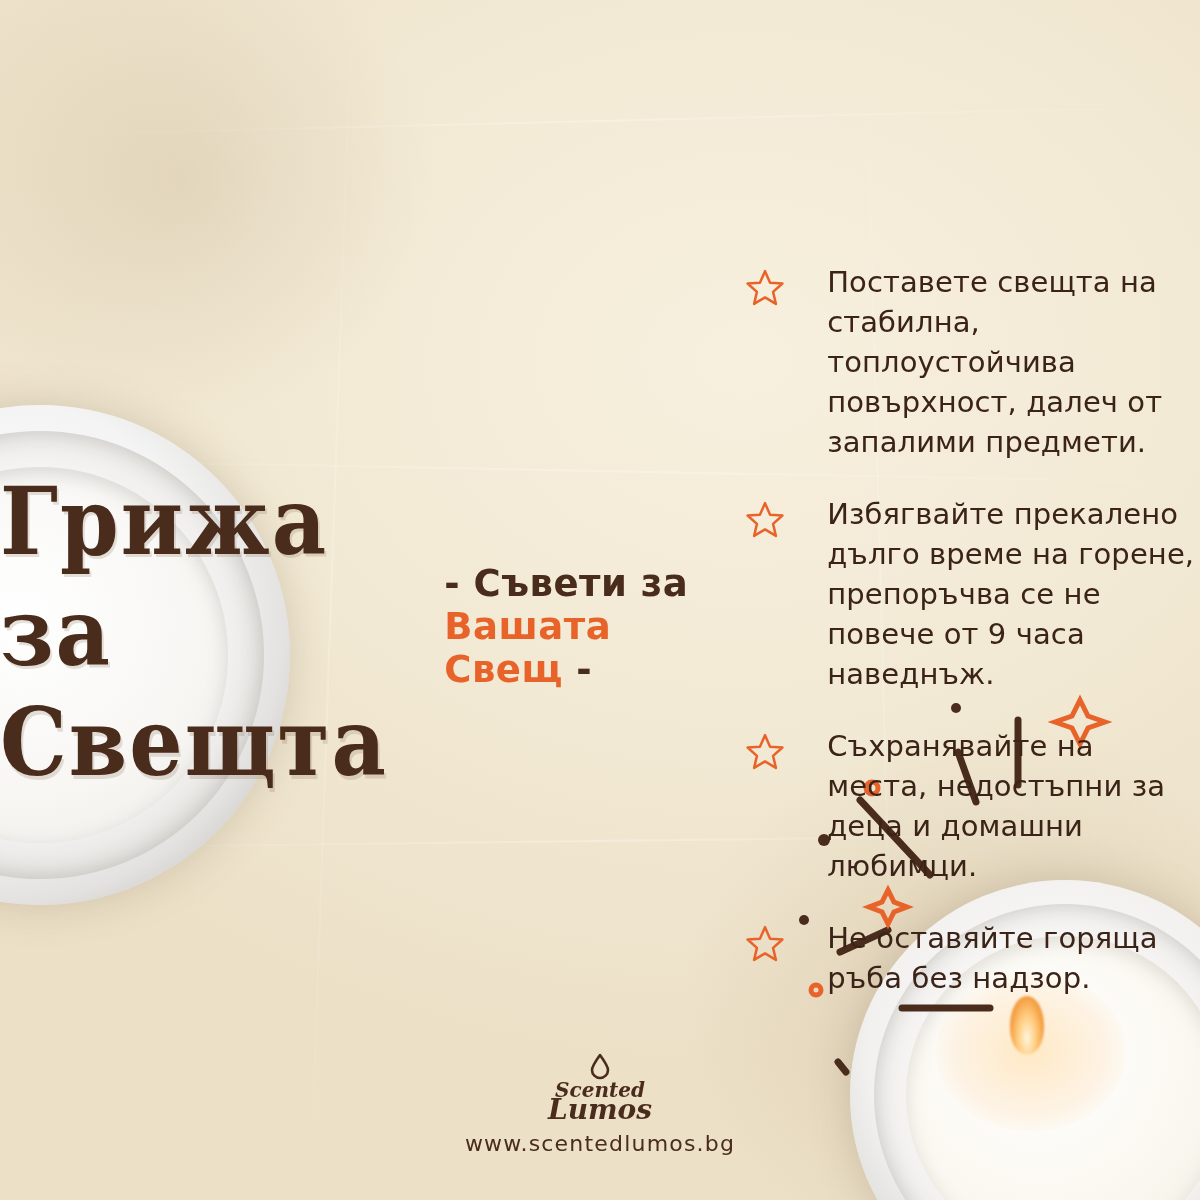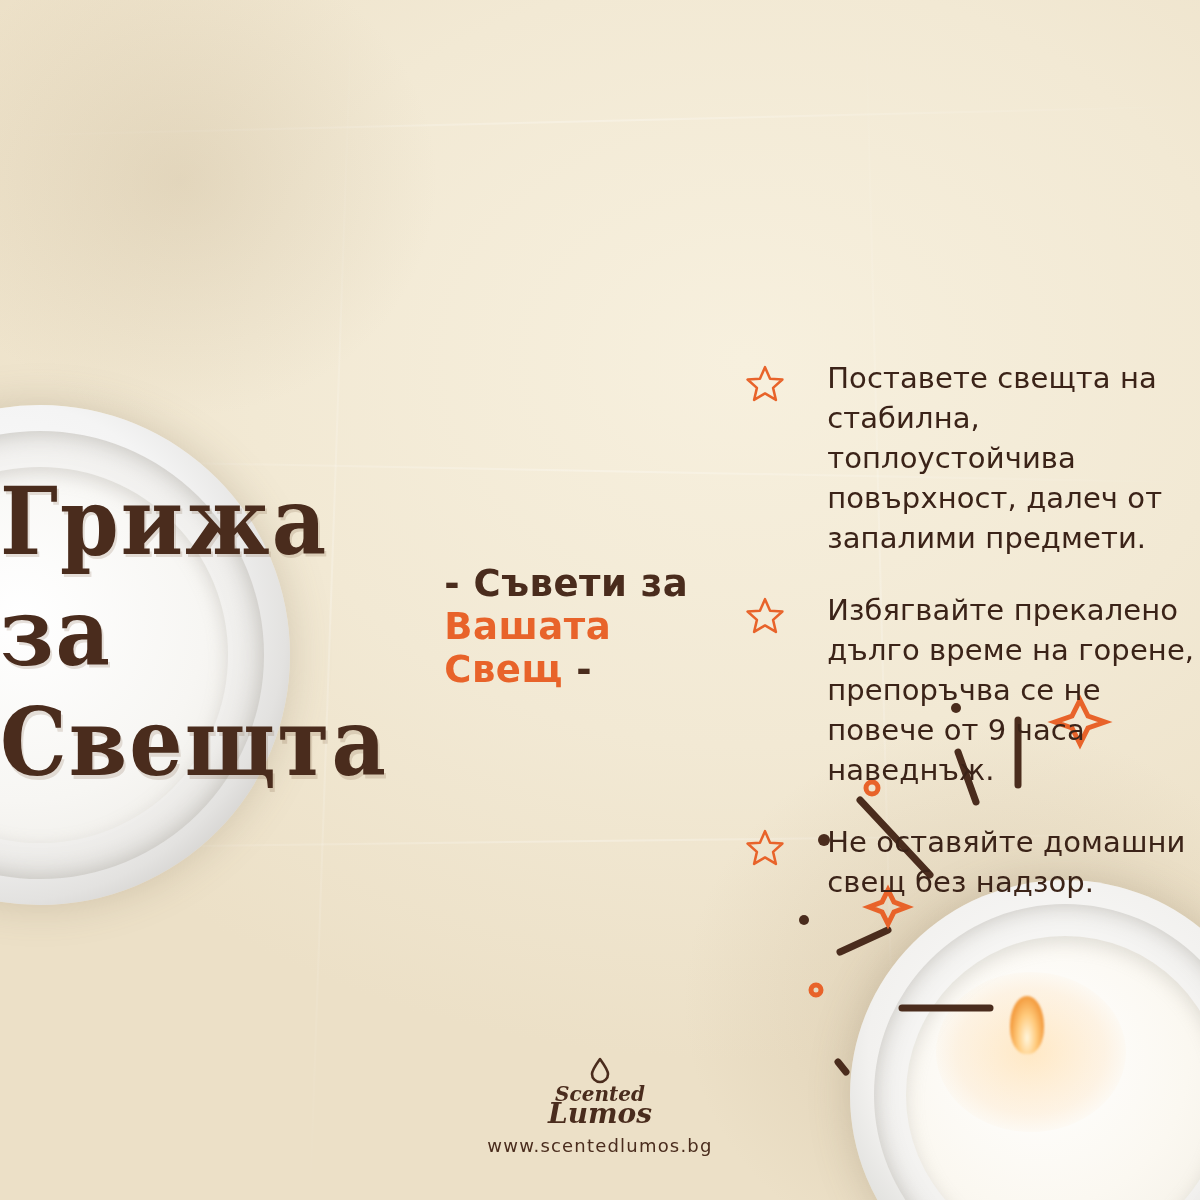--- a/index.html
+++ b/index.html
@@ -195,21 +195,21 @@
     left: 0;
     right: 0;
     bottom: 44px;
     display: flex;
     flex-direction: column;
     align-items: center;
     gap: 10px;
   }
   #logo-mark { display: flex; align-items: center; justify-content: center; }
   #site-url {
-    font-size: 18px;
+    font-size: 22px;
     letter-spacing: 1.2px;
     color: #4a2c1d;
     font-weight: 500;
   }
 </style>
 </head>
 <body>
 
 <div id="poster">
 
@@ -274,26 +274,32 @@
 
 
 
       <div class="tip">
         <svg class="star-icon" viewBox="0 0 48 48">
           <path d="M24 4 L30.4 18.6 L46 19.6 L34.2 30.2 L37.8 45.4 L24 37.2 L10.2 45.4 L13.8 30.2 L2 19.6 L17.6 18.6 Z" fill="none" stroke="#e8632a" stroke-width="3.2" stroke-linejoin="round"></path>
         </svg>
         <div class="tip-text">Избягвайте прекалено дълго време на горене, препоръчва се не повече от 9 часа наведнъж.</div>
       </div>
 
-
       <div class="tip">
         <svg class="star-icon" viewBox="0 0 48 48">
           <path d="M24 4 L30.4 18.6 L46 19.6 L34.2 30.2 L37.8 45.4 L24 37.2 L10.2 45.4 L13.8 30.2 L2 19.6 L17.6 18.6 Z" fill="none" stroke="#e8632a" stroke-width="3.2" stroke-linejoin="round"></path>
         </svg>
-        <div class="tip-text">Не оставяйте домашни свещ без надзор.</div>
+        <div class="tip-text">Съхранявайте на места, недостъпни за деца и домашни любимци.</div>
+      </div>
+
+      <div class="tip">
+        <svg class="star-icon" viewBox="0 0 48 48">
+          <path d="M24 4 L30.4 18.6 L46 19.6 L34.2 30.2 L37.8 45.4 L24 37.2 L10.2 45.4 L13.8 30.2 L2 19.6 L17.6 18.6 Z" fill="none" stroke="#e8632a" stroke-width="3.2" stroke-linejoin="round"></path>
+        </svg>
+        <div class="tip-text">Не оставяйте горяща ръба без надзор.</div>
       </div>
 
     </div>
   </div>
 
   <div id="footer">
     <div id="logo-mark">
       <svg width="170" height="72" viewBox="0 0 170 72">
         <path d="M85 6 C80 13, 77 17, 77 21 a8 8 0 0 0 16 0 c0 -4 -3 -8 -8 -15z" fill="none" stroke="#4a2c1d" stroke-width="2.6" stroke-linejoin="round"></path>
         <text x="85" y="48" text-anchor="middle" font-family="DejaVu Serif, serif" font-style="italic" font-size="20" font-weight="bold" fill="#4a2c1d">

